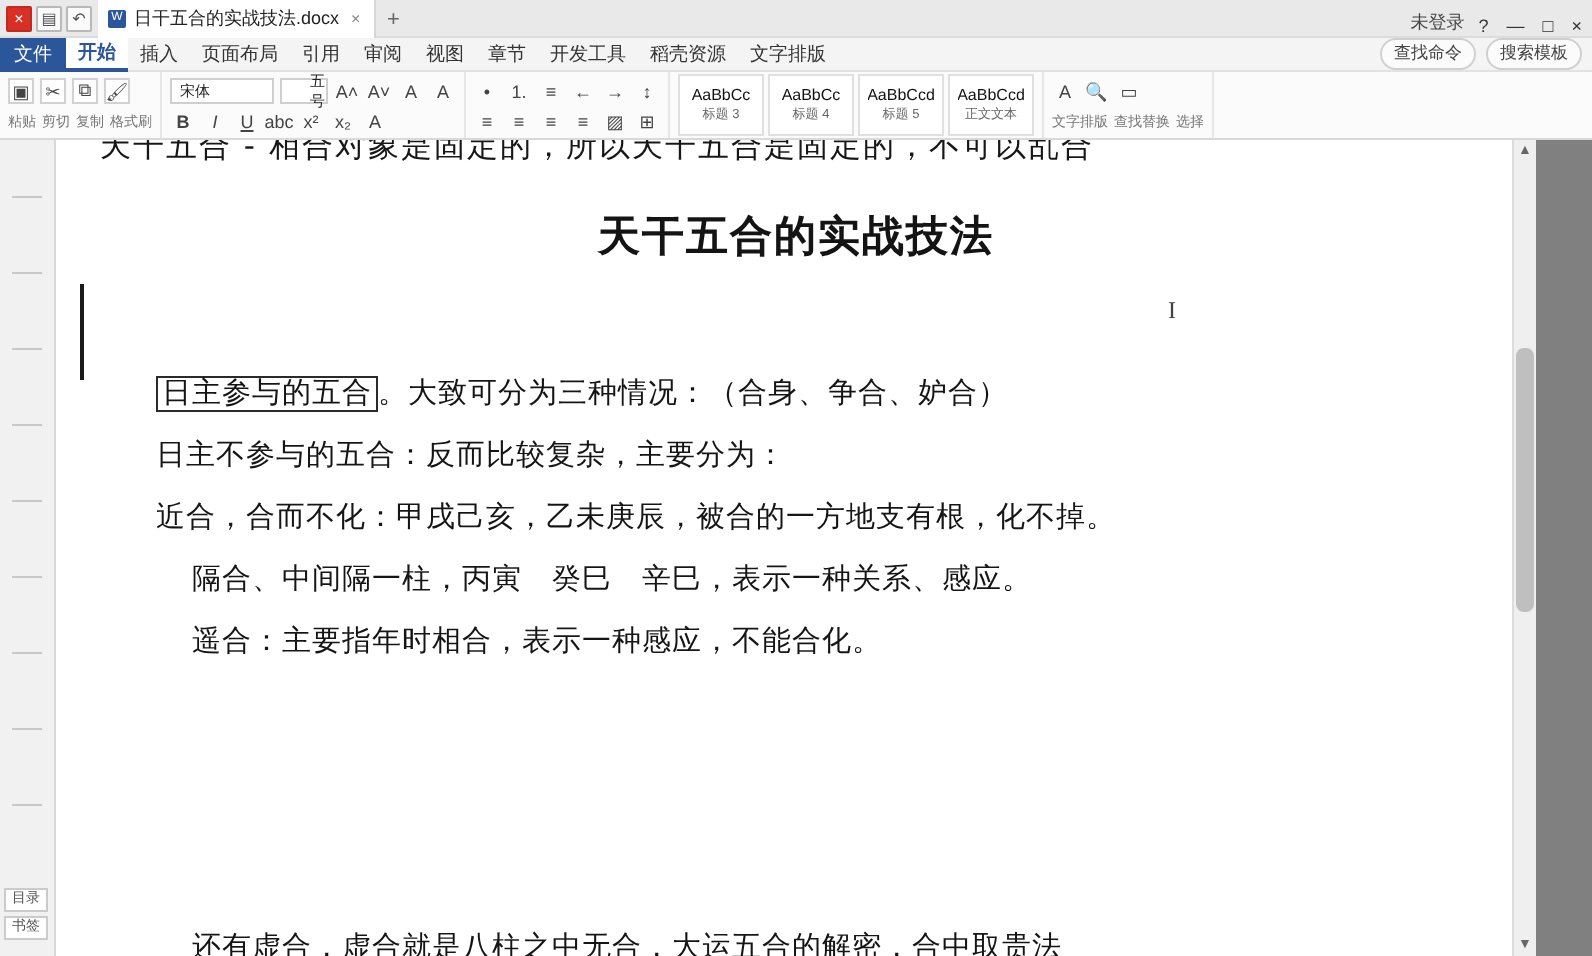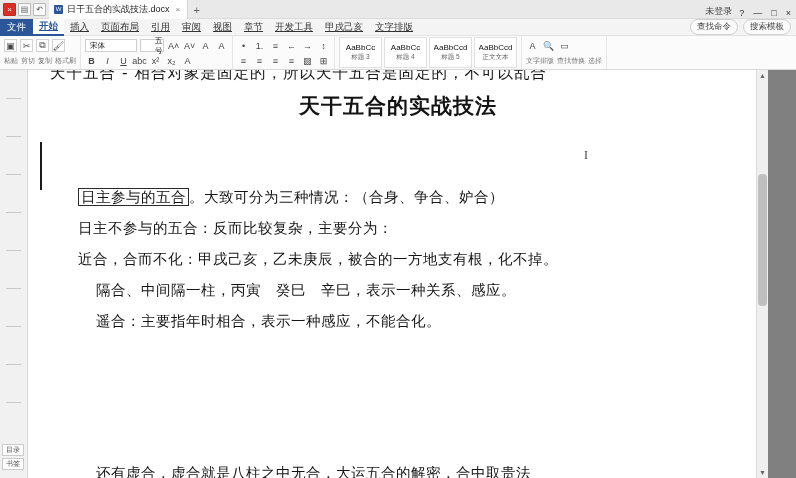--- a/index.html
+++ b/index.html
@@ -69,21 +69,21 @@
     display: flex; align-items: center;
     font-size: 9.5px; color: #333;
     border-bottom: 1px solid #e2e2e2;
   }
   .mb-file {
     height: 17px; padding: 0 7px; display: flex; align-items: center;
     background: #2b579a; color: #fff; font-size: 9.5px;
   }
   .mtab {
     height: 17px; padding: 0 6px; display: flex; align-items: center;
-    color: #333; white-space: nowrap; text-decoration: underline;
+    color: #333; white-space: nowrap;
   }
   .mtab.active { color: #2b579a; font-weight: bold; border-bottom: 2px solid #2b579a; background: #fff; }
   .mb-right { margin-left: auto; display: flex; align-items: center; gap: 5px; padding-right: 5px; font-size: 9px; color: #444; }
   .pill {
     border: 1px solid #cfcfcf; border-radius: 8px; background: #fbfbfb;
     padding: 1px 6px; font-size: 8.5px; color: #444; white-space: nowrap;
   }
 
   
   .ribbon {
@@ -154,21 +154,21 @@
     padding: 0 40px;
   }
   .clipped-line {
     position: absolute; left: 22px; top: -7px; width: 600px; height: 22px;
     overflow: hidden;
     font-family: "DejaVu Sans", sans-serif;
     font-size: 15.5px; color: #171717; letter-spacing: 1px;
     white-space: nowrap;
   }
   .doc-title {
-    position: absolute; left: 0; top: 22px; width: 740px;
+    position: absolute; left: 0; top: 34px; width: 740px;
     text-align: center;
     font-family: "DejaVu Sans", sans-serif;
     font-size: 21px; font-weight: bold; color: #141414;
     letter-spacing: 1px;
   }
   .caret-left {
     position: absolute; left: 12px; top: 72px; width: 2px; height: 48px; background: #1a1a1a;
   }
   .ibeam {
     position: absolute; left: 556px; top: 78px;
@@ -245,21 +245,21 @@
   <div class="menubar">
     <div class="mb-file">文件</div>
     <div class="mtab active">开始</div>
     <div class="mtab">插入</div>
     <div class="mtab">页面布局</div>
     <div class="mtab">引用</div>
     <div class="mtab">审阅</div>
     <div class="mtab">视图</div>
     <div class="mtab">章节</div>
     <div class="mtab">开发工具</div>
-    <div class="mtab">甲戌己亥</div>
+    <div class="mtab">稻壳资源</div>
     <div class="mtab">文字排版</div>
     <div class="mb-right">
       <span class="pill">查找命令</span>
       <span class="pill">搜索模板</span>
     </div>
   </div>
 
   <div class="ribbon">
 
     <div class="rgroup">

